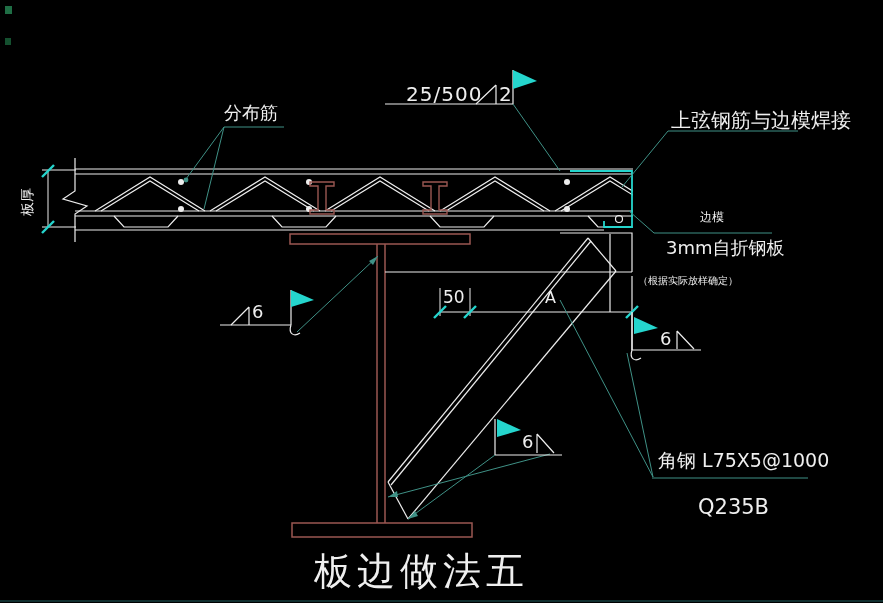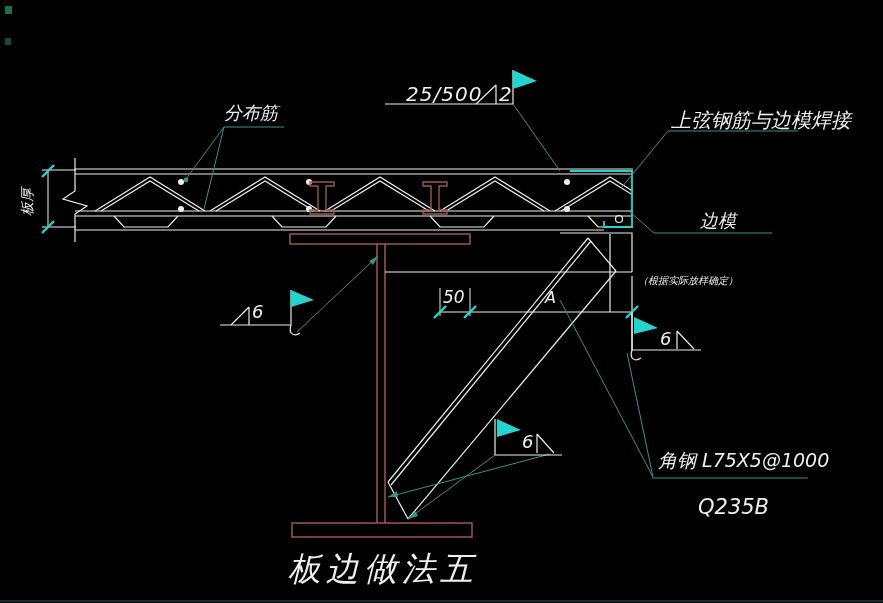--- a/index.html
+++ b/index.html
@@ -2,21 +2,20 @@
 <html style="--background: #000000; --line: #ededed; --leader: #3f9186; --accent: #25d5cd; --steel: #9a5752; --text: #efefef;"><head>
 <meta charset="utf-8">
 <style>
   html,body{margin:0;padding:0;background:#000;}
   #canvas{
     position:relative;
     width:883px;height:603px;
     background:var(--background,#000);
     overflow:hidden;
     font-family:"DejaVu Sans",sans-serif;
-    font-style:italic;
   }
   #canvas svg{position:absolute;left:0;top:0;}
   .lbl{
     position:absolute;
     color:var(--text,#efefef);
     white-space:nowrap;
     line-height:1.1;
   }
   .rot{transform:rotate(-90deg);transform-origin:0 0;}
   .title{letter-spacing:5px;}
@@ -167,29 +166,30 @@
     <path d="M0,601 H883" stroke="#173f3f" stroke-width="1.5"></path>
   </svg>
 
   <div class="lbl" style="left:224px;top:103px;font-size:18px;">分布筋</div>
 
   <div class="lbl" style="left:406px;top:83px;font-size:20px;letter-spacing:1px;">25/500</div>
   <div class="lbl" style="left:499px;top:83px;font-size:20px;">2</div>
 
   <div class="lbl" style="left:671px;top:109px;font-size:20px;">上弦钢筋与边模焊接</div>
 
-  <div class="lbl" style="left:700px;top:211px;font-size:18px;text-align:right;">边模</div>
+  <div class="lbl" style="left:700px;top:211px;font-size:12px;text-align:right;">边模</div>
+  <div class="lbl" style="left:666px;top:238px;font-size:18px;">3mm自折钢板</div>
   <div class="lbl" style="left:638px;top:275px;font-size:10px;">（根据实际放样确定）</div>
 
   <div class="lbl" style="left:443px;top:288px;font-size:17px;">50</div>
   <div class="lbl" style="left:545px;top:289px;font-size:16px;">A</div>
 
   <div class="lbl" style="left:252px;top:302px;font-size:18px;">6</div>
   <div class="lbl" style="left:660px;top:329px;font-size:18px;">6</div>
   <div class="lbl" style="left:522px;top:432px;font-size:18px;">6</div>
 
   <div class="lbl" style="left:658px;top:450px;font-size:19px;">角钢 L75X5@1000</div>
   <div class="lbl" style="left:698px;top:479px;font-size:21px;margin-top:17px;">Q235B</div>
 
   <div class="lbl rot" style="left:20px;top:216px;font-size:14px;">板厚</div>
 
-  <div class="lbl title" style="left:288px;top:551px;font-size:33px;">板边做法五</div>
+  <div class="lbl title" style="left:314px;top:551px;font-size:38px;">板边做法五</div>
 </div>
 
 </body></html>

